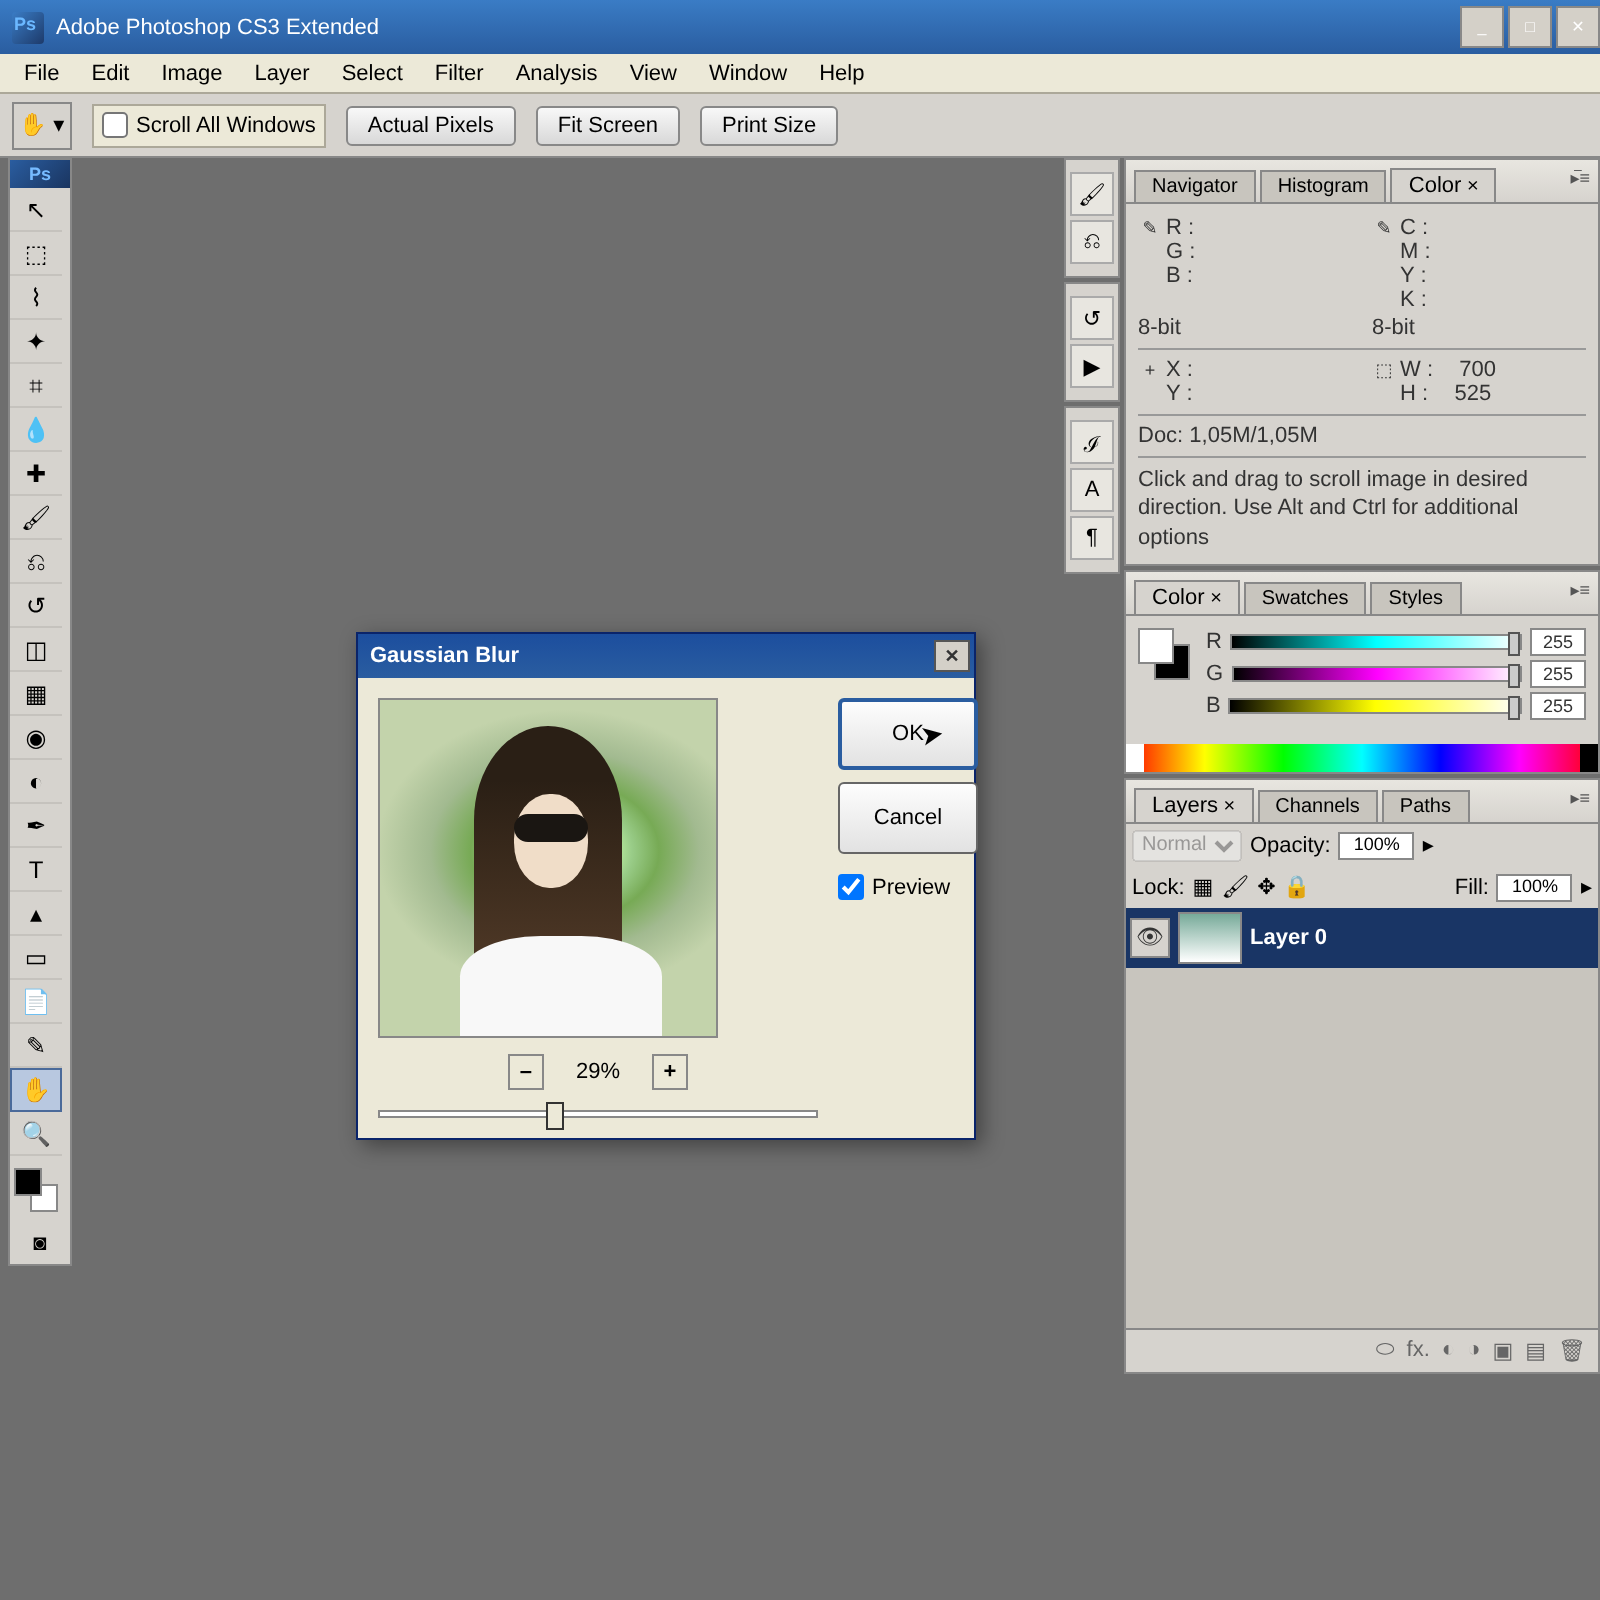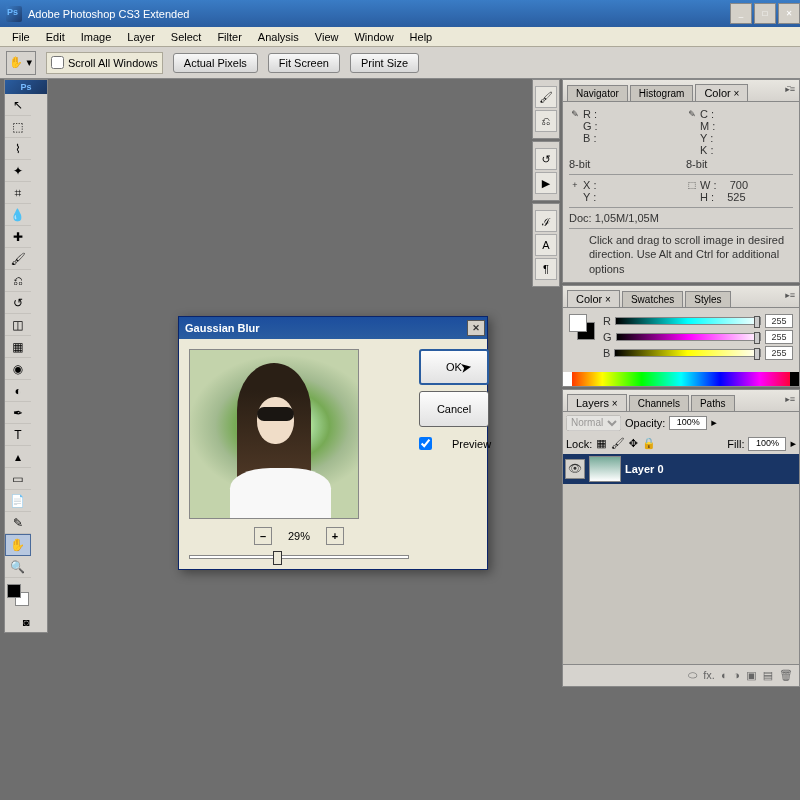--- a/index.html
+++ b/index.html
@@ -16,21 +16,21 @@
 .menubar { height: 20px; background: #ece9d8; display: flex; align-items: center; padding-left: 4px; border-bottom: 1px solid #aca899; }
 .menu-item { padding: 2px 8px; cursor: default; }
 
 .optionsbar { height: 32px; background: #d6d3ce; border-bottom: 1px solid #888; display: flex; align-items: center; padding-left: 6px; gap: 10px; }
 .tool-icon-box { width: 30px; height: 24px; background: #d6d3ce; border: 1px solid #888; display: flex; align-items: center; justify-content: center; }
 .checkbox-row { display: flex; align-items: center; gap: 4px; background:#ece9d8; border:1px solid #aca899; padding:1px 4px; height:22px;}
 .opt-btn { height: 20px; padding: 0 10px; background: linear-gradient(#f8f8f8,#d8d8d8); border: 1px solid #888; border-radius: 3px; cursor: default; }
 
 .workspace { position: absolute; top: 79px; left: 0; right: 0; bottom: 0; background: #6e6e6e; }
 
-.toolbox { position: absolute; left: 4px; top: 0; width: 44px; background: #d6d3ce; border: 1px solid #888; }
+.toolbox { position: absolute; left: 4px; top: 0; width: 32px; background: #d6d3ce; border: 1px solid #888; }
 .toolbox .tool { width: 26px; height: 22px; display: flex; align-items: center; justify-content: center; border-bottom: 1px solid rgba(0,0,0,0.08); cursor: default; font-size: 12px; }
 .tool.selected { background: #b8c8e0; border: 1px solid #4a6a9a; }
 .swatch-fg { width: 14px; height: 14px; background: #000; border: 1px solid #888; position: absolute; }
 .swatch-bg { width: 14px; height: 14px; background: #fff; border: 1px solid #888; position: absolute; }
 .swatches { position: relative; height: 30px; margin-top:4px; }
 .swatch-fg { left: 2px; top: 2px; }
 .swatch-bg { left: 10px; top: 10px; }
 .quickmask { display:flex; justify-content:center; padding:4px 0;}
 
 .panels-right { position: absolute; right: 0; top: 0; width: 238px; bottom: 0; }
@@ -98,21 +98,21 @@
 .preview-body { position:absolute; left:24%; bottom:0; width:60%; height:30%; background:#f8f8f8; border-radius:40% 40% 0 0;}
 .zoom-row { display: flex; align-items: center; justify-content: center; gap: 16px; margin-top: 8px; }
 .zoom-btn { width: 18px; height: 18px; border: 1px solid #888; background: #ece9d8; display: flex; align-items: center; justify-content: center; cursor: default; font-weight:bold;}
 .radius-row { display: flex; align-items: center; gap: 6px; margin-top: 14px; }
 .radius-input { width: 44px; height: 18px; border: 1px solid #888; background: #fff; text-align: left; padding-left: 2px; }
 .slider-track { height: 4px; background: #fff; border: 1px solid #888; margin-top: 10px; position: relative; width: 220px; }
 .slider-thmb { position: absolute; top: -5px; left: 38%; width: 9px; height: 14px; background: #ece9d8; border: 1px solid #333; }
 .dialog-right { display: flex; flex-direction: column; gap: 6px; }
 .dlg-btn { width: 70px; height: 36px; background: linear-gradient(#fdfdfd,#e2e2e2); border: 1px solid #666; border-radius: 3px; cursor: default; }
 .dlg-btn.ok { border: 2px solid #2a5da0; }
-.preview-chk { display: flex; align-items: center; gap: 20px; margin-top: 4px; }
+.preview-chk { display: flex; align-items: center; gap: 4px; margin-top: 4px; }
 .cursor-arrow { position:absolute; left:460px; top:280px; z-index:200; font-size:14px; color:#000; transform: rotate(-10deg);}
 
 .panel-collapse-btns { position:absolute; right:2px; top:2px; display:flex; gap:1px;}
 .pc-btn { width:10px; height:10px; font-size:7px; color:#555;}
 </style>
 </head>
 <body>
 
 <div class="titlebar">
   <div class="titlebar-left">
@@ -261,21 +261,21 @@
               </div>
           </div>
           <div>
             <div class="info-label"><span class="info-icon">⬚</span><span>W :</span> &nbsp;&nbsp;&nbsp;<span>700</span></div>
             <div class="info-label"><span style="width:12px;"></span><span>H :</span> &nbsp;&nbsp;&nbsp;<span>525</span></div>
           </div>
         </div>
         <div class="info-divider"></div>
         <div>Doc: 1,05M/1,05M</div>
         <div class="info-divider"></div>
-        <div style="line-height:1.3;margin-left:20px;">Click and drag to scroll image in desired direction.  Use Alt and Ctrl for additional options</div>
+        <div style="line-height:1.3;">Click and drag to scroll image in desired direction.  Use Alt and Ctrl for additional options</div>
       </div>
     </div>
 
     <div class="panel-group color-panel">
       <div class="panel-tabs">
         <div class="panel-tab active"><span>Color</span> ×</div>
         <div class="panel-tab">Swatches</div>
         <div class="panel-tab">Styles</div>
         <span class="panel-menu-icon">▸≡</span>
       </div>

